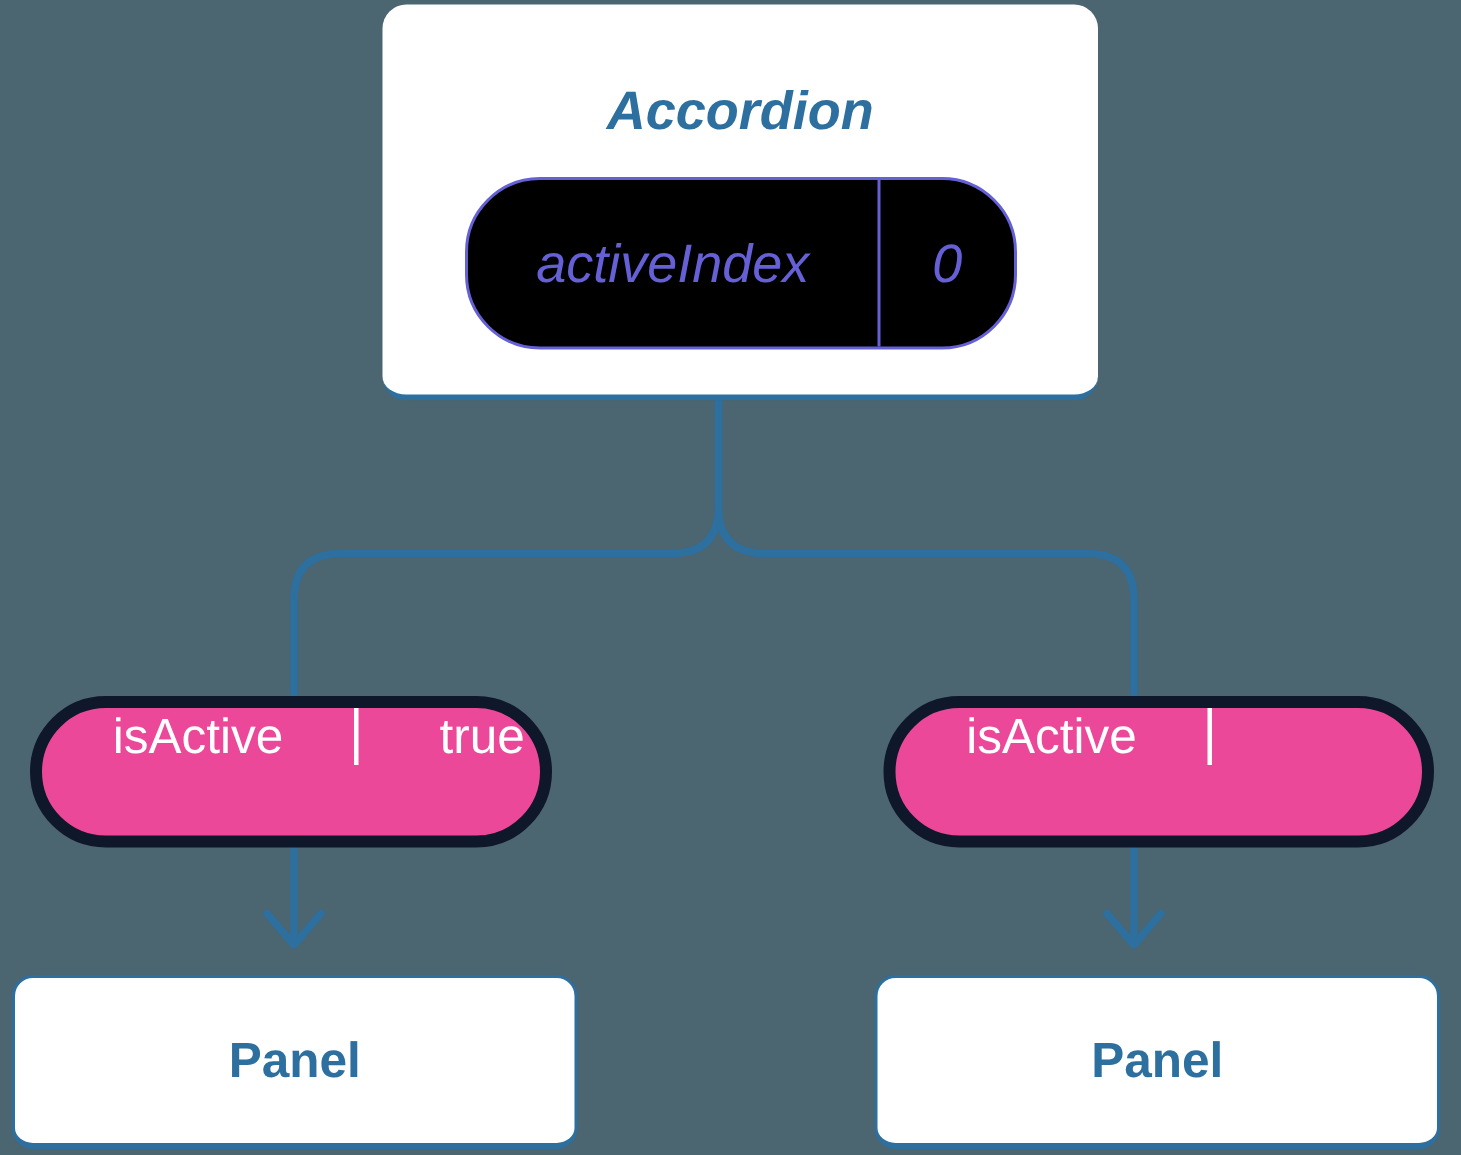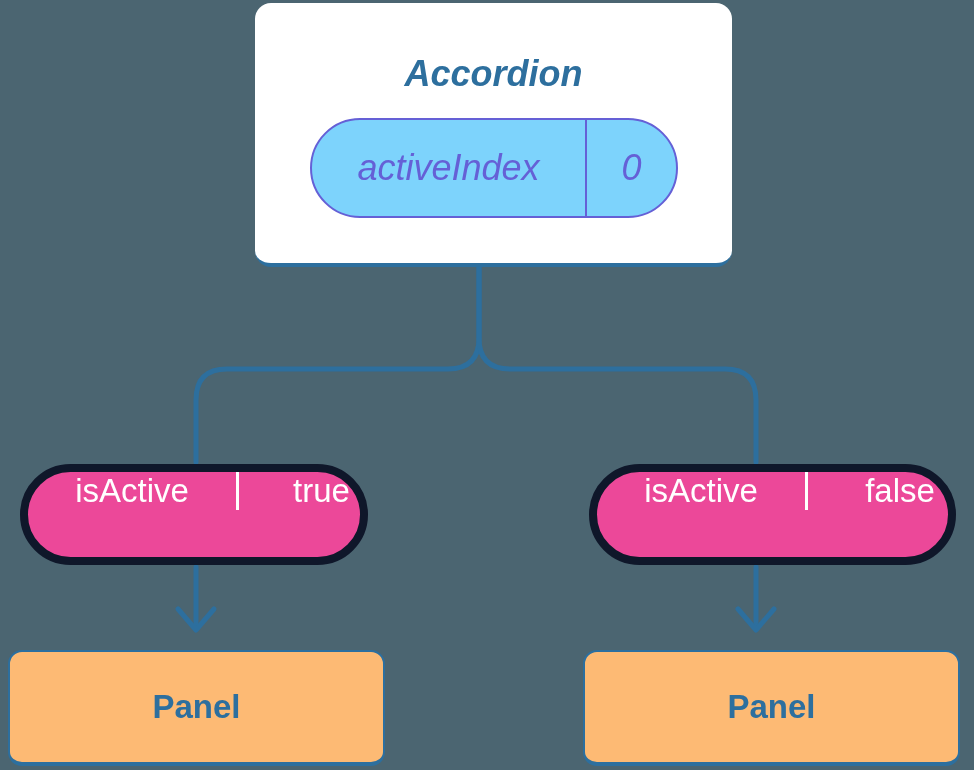--- a/index.html
+++ b/index.html
@@ -43,27 +43,27 @@
     left: 0; top: 50px;
     width: 100%;
     text-align: center;
     font-size: 36px;
     font-weight: 600;
     color: #2D6F9E;
   }
   .prop-pill {
     position: absolute;
     left: 55px; top: 115px;
-    width: 368px; height: 100px;
+    width: 368px; height: 115px;
     border: 2px solid #6560D6;
     border-radius: 50px;
     box-sizing: border-box;
     display: flex;
     align-items: stretch;
-    background: #7dd3fc;
+    background: #000000;
   }
   .prop-pill .prop-name {
     width: 273px;
     border-right: 2px solid #6560D6;
     display: flex;
     align-items: center;
     justify-content: center;
     font-size: 36px;
     color: #6560D6;
   }
@@ -106,21 +106,21 @@
     justify-content: center;
     font-size: 33px;
     color: #FFFFFF;
     padding-left: 44px;
   }
   
   .panel-card {
     position: absolute;
     top: 650px;
     width: 377px; height: 116px;
-    background: #fdba74;
+    background: #ffffff;
     border: 2px solid #2D6F9E;
     border-bottom-width: 4px;
     border-radius: 14px;
     box-sizing: border-box;
     display: flex;
     align-items: center;
     justify-content: center;
     font-size: 33px;
     font-weight: 600;
     color: #2D6F9E;
@@ -151,20 +151,19 @@
     </div>
   </div>
 
   <div class="child-pill left-pill">
     <span class="pill-name">isActive</span>
     <span class="pill-value">true</span>
   </div>
 
   <div class="child-pill right-pill">
     <span class="pill-name">isActive</span>
-    <span class="pill-value">false</span>
   </div>
 
   <div class="panel-card panel-left">Panel</div>
 
   <div class="panel-card panel-right">Panel</div>
 
 </div>
 
 </body></html>

